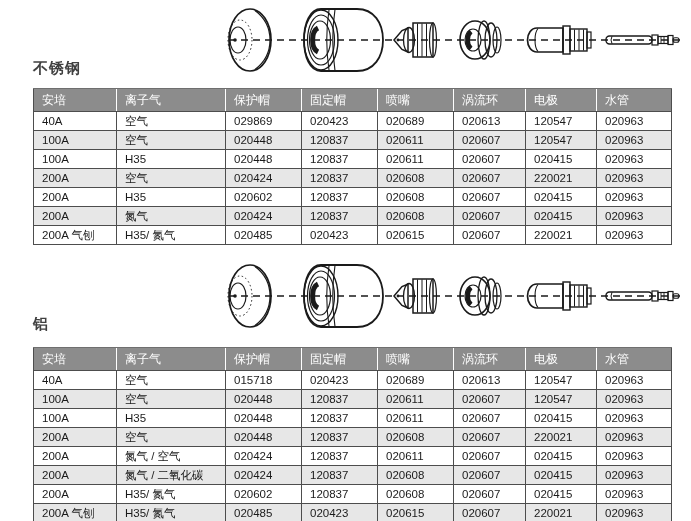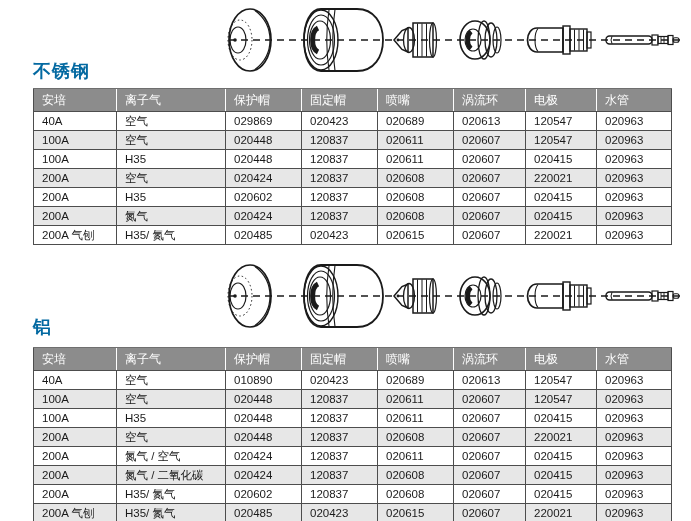--- a/index.html
+++ b/index.html
@@ -9,22 +9,22 @@
     font-family:"Liberation Sans","DejaVu Sans",sans-serif;
     color:#1a1a1a; overflow:hidden;
   }
   .page { position:absolute; left:0; top:0; width:691px; height:521px; background:#ffffff; }
 
   .diagram { position:absolute; left:221px; width:466px; height:76px; }
   .diagram-1 { top:2px; }
   .diagram-2 { top:258px; }
 
   .section-title {
-    position:absolute; left:33px; font-size:18px; font-weight:bold;
-    color:#0369a1; letter-spacing:1px;
+    position:absolute; left:33px; font-size:15px; font-weight:bold;
+    color:#404040; letter-spacing:1px;
   }
   .title-1 { top:59px; }
   .title-2 { top:315px; }
 
   table.parts {
     position:absolute; left:33px; width:638px;
     border-collapse:collapse; table-layout:fixed;
     font-size:11.5px; background:#ffffff;
     border:1px solid #4d4d4d;
   }
@@ -250,21 +250,21 @@
           <th>喷嘴</th>
           <th>涡流环</th>
           <th>电极</th>
           <th>水管</th>
         </tr>
       </thead>
       <tbody>
         <tr>
           <td>40A</td>
           <td>空气</td>
-          <td>010890</td>
+          <td>015718</td>
           <td>020423</td>
           <td>020689</td>
           <td>020613</td>
           <td>120547</td>
           <td>020963</td>
         </tr>
         <tr>
           <td>100A</td>
           <td>空气</td>
           <td>020448</td>

